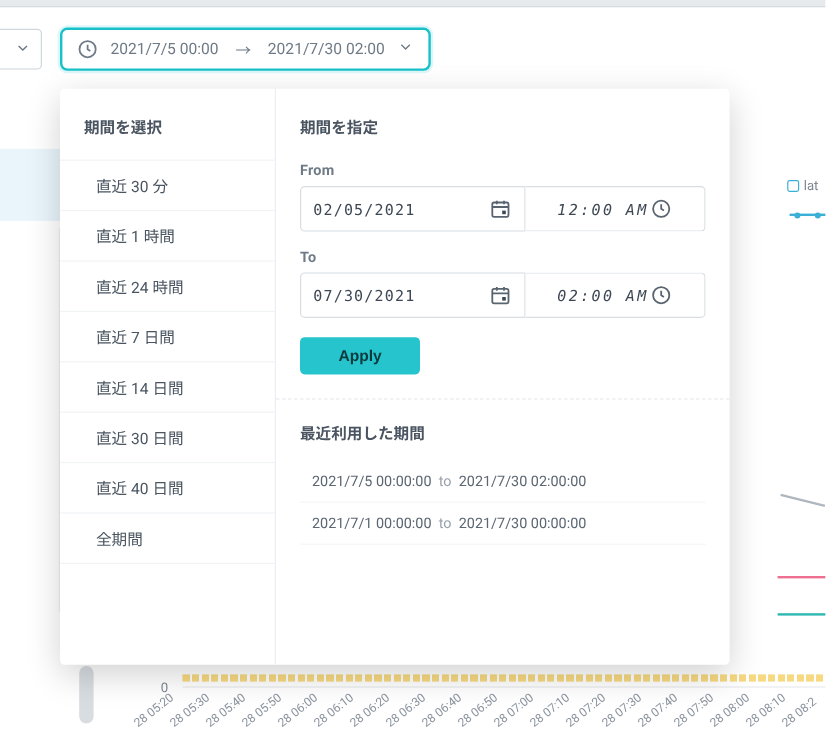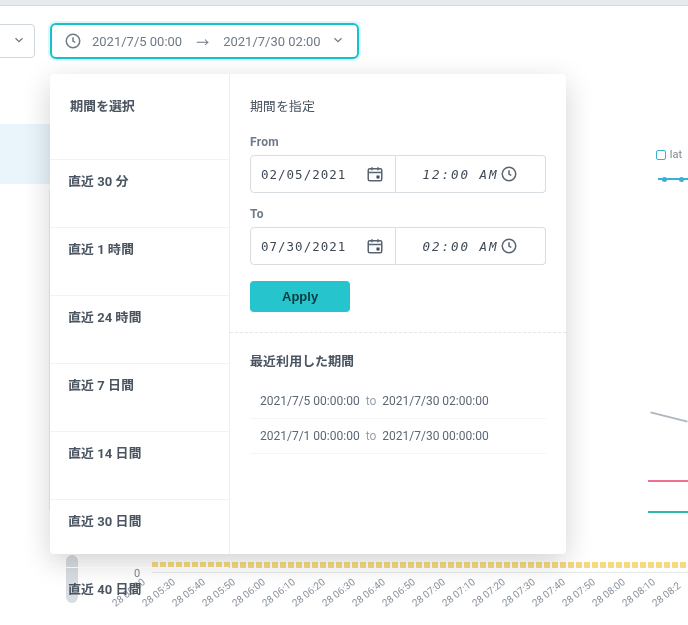--- a/index.html
+++ b/index.html
@@ -60,59 +60,58 @@
   .range-btn .ico { width:18px; height:18px; display:flex; align-items:center; justify-content:center; }
   .range-btn .ico svg { stroke:#6e7a86; }
   .range-btn .arrow { margin: 0 4px; }
   .range-btn .chev svg { width:14px; height:14px; stroke:#6e7a86; }
 
   
   .popover {
     position: absolute;
     top: 74px;
     left: 50px;
-    width: 516px;
+    width: 558px;
     height: 480px;
     background: #fff;
     border-radius: 4px;
     box-shadow: 0 8px 28px rgba(0,0,0,0.18);
     display: flex;
   }
   .presets {
     width: 180px;
     border-right: 1px solid #eceff2;
     padding: 22px 0 0 0;
   }
   .presets h3 {
     font-size: 13px;
     font-weight: 700;
     color: #4a5561;
     padding: 0 20px 18px 20px;
   }
   .preset-list { list-style:none; }
   .preset-list li {
-    padding: 11px 20px 11px 18px;
+    padding: 11px 20px 11px 30px;
     font-size: 13px;
     color: #4a5561;
     border-top: 1px solid #f1f3f5;
     cursor: pointer;
-    font-weight:700;
-    margin-top:26px;
+    font-weight:400;
   }
   .preset-list li:last-child { border-bottom: 1px solid #f1f3f5; }
 
   .custom {
     flex: 1;
     padding: 22px 20px 0 20px;
     display:flex;
     flex-direction:column;
   }
   .custom h3 {
     font-size: 13px;
-    font-weight: 400;
+    font-weight: 700;
     color: #4a5561;
     margin-bottom: 20px;
   }
   .field-label {
     font-size: 12px;
     font-weight: 700;
     color: #6e7a86;
     margin-bottom: 6px;
     letter-spacing: .02em;
   }

